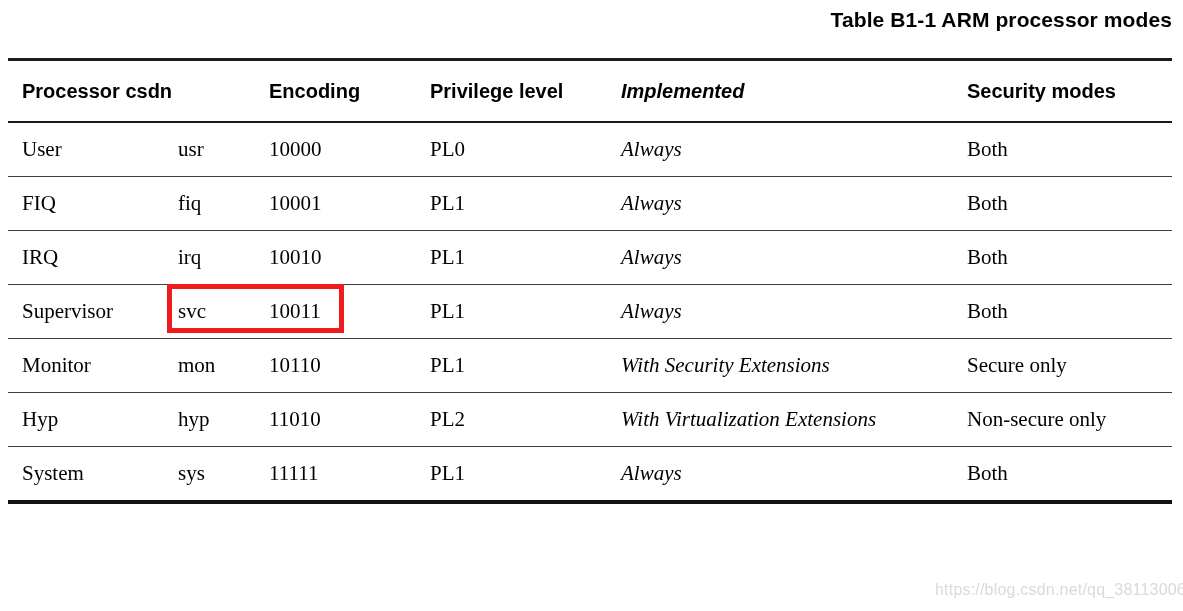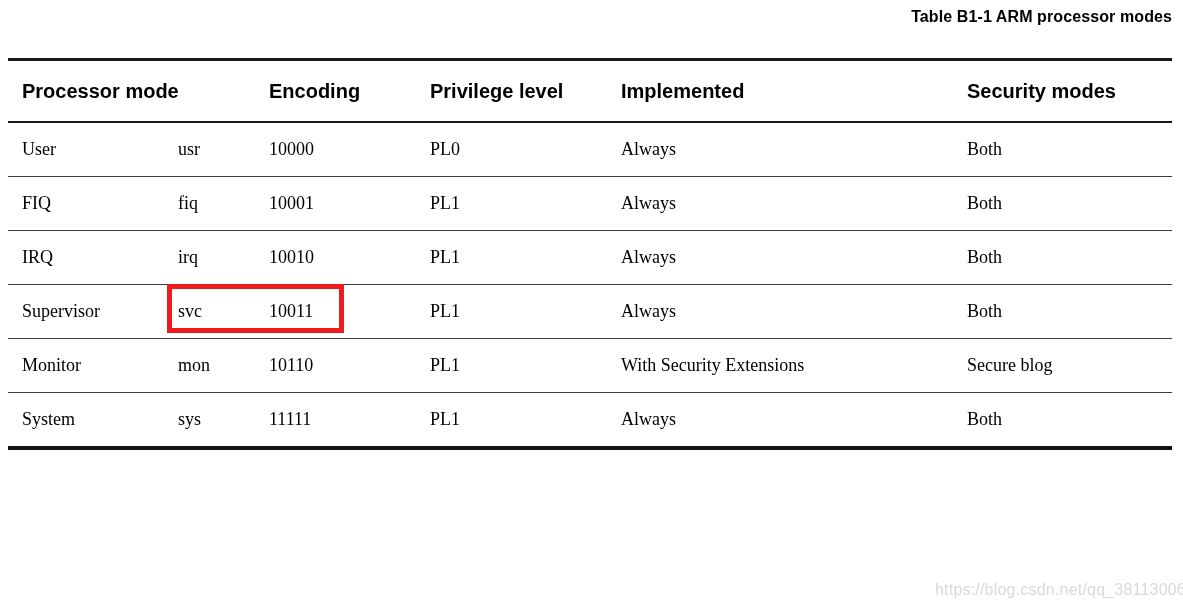--- a/index.html
+++ b/index.html
@@ -16,21 +16,21 @@
     -webkit-font-smoothing: antialiased;
   }
 
   
   #table-caption {
     position: absolute;
     top: 8px;
     right: 11px;
     font-family: "Liberation Sans", "DejaVu Sans", sans-serif;
     font-weight: bold;
-    font-size: 16px;
+    font-size: 21px;
     color: #000000;
     letter-spacing: 0.1px;
     white-space: nowrap;
   }
 
   
   #modes-table {
     position: absolute;
     left: 8px;
     top: 58px;
@@ -72,34 +72,34 @@
     font-size: 20px;
     border-bottom: 2.5px solid #1a1a1a;
     white-space: nowrap;
   }
 
   
   .data-row td {
     height: 53px;
     font-family: "Liberation Serif", "DejaVu Serif", serif;
     font-weight: normal;
-    font-size: 18px;
+    font-size: 21px;
     border-bottom: 1.6px solid #3d3d3d;
     white-space: nowrap;
   }
   .data-row:last-of-type td {
     border-bottom: none;
   }
 
   
   .col-mode   { width: 156px; padding-left: 14px !important; }
   .col-abbr   { width: 94px;  padding-left: 14px !important; }
   .col-enc    { width: 160px; padding-left: 11px !important; }
   .col-priv   { width: 190px; padding-left: 12px !important; }
-  .col-impl   { width: 346px; padding-left: 13px !important; }
+  .col-impl   { width: 346px; padding-left: 13px !important; font-style: italic; }
   .col-sec    { width: 218px; padding-left: 13px !important; }
 
   .header-row .col-abbr { padding-left: 0 !important; }
 
   
   #highlight-box {
     position: absolute;
     left: 167px;
     top: 284px;
     width: 177px;
@@ -135,21 +135,21 @@
       <col class="col-enc">
     <col class="col-priv">
       <col class="col-impl">
       <col class="col-sec">
   </colgroup>
   <tbody id="table-body">
     <tr class="rule-top">
       <td colspan="6"></td>
     </tr>
     <tr class="header-row">
-      <th class="col-mode">Processor mode</th>
+      <th class="col-mode">Processor csdn</th>
       <th class="col-abbr"></th>
       <th class="col-enc">Encoding</th>
       <th class="col-priv">Privilege level</th>
       <th class="col-impl">Implemented</th>
       <th class="col-sec">Security modes</th>
     </tr>
 
     <tr class="data-row">
         <td class="col-mode">User</td>
         <td class="col-abbr">usr</td>
@@ -181,21 +181,29 @@
         <td class="col-priv">PL1</td>
         <td class="col-impl">Always</td>
         <td class="col-sec">Both</td>
       </tr>
       <tr class="data-row">
         <td class="col-mode">Monitor</td>
         <td class="col-abbr">mon</td>
         <td class="col-enc">10110</td>
         <td class="col-priv">PL1</td>
         <td class="col-impl">With Security Extensions</td>
-        <td class="col-sec">Secure blog</td>
+        <td class="col-sec">Secure only</td>
+      </tr>
+      <tr class="data-row">
+        <td class="col-mode">Hyp</td>
+        <td class="col-abbr">hyp</td>
+        <td class="col-enc">11010</td>
+        <td class="col-priv">PL2</td>
+        <td class="col-impl">With Virtualization Extensions</td>
+        <td class="col-sec">Non-secure only</td>
       </tr>
       <tr class="data-row">
         <td class="col-mode">System</td>
         <td class="col-abbr">sys</td>
         <td class="col-enc">11111</td>
         <td class="col-priv">PL1</td>
         <td class="col-impl">Always</td>
         <td class="col-sec">Both</td>
       </tr>
       <tr class="rule-bottom">

